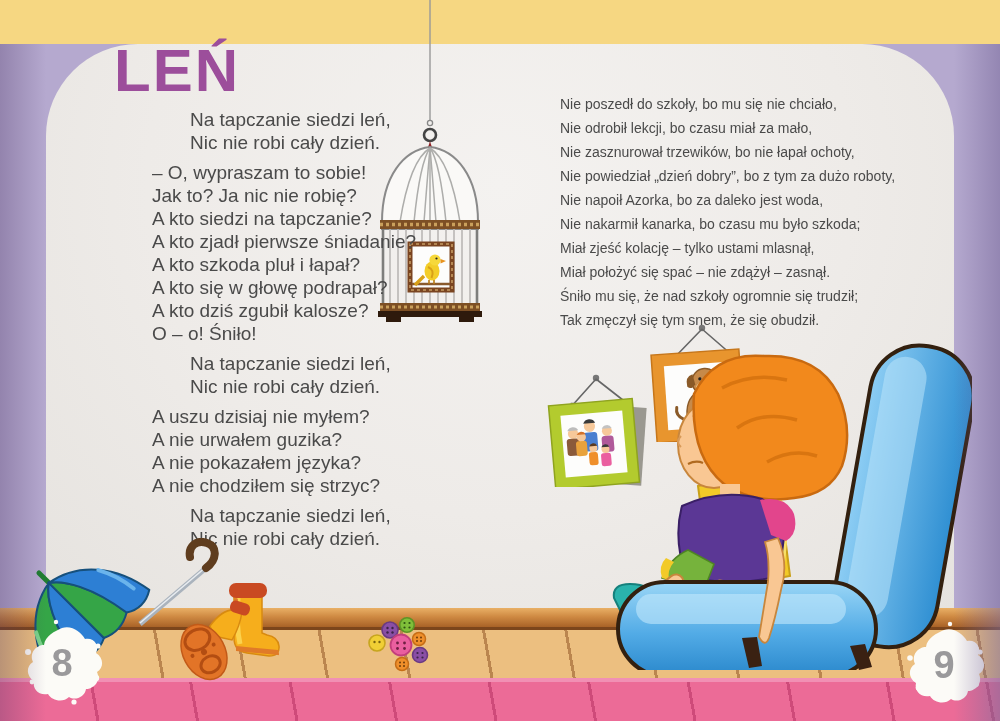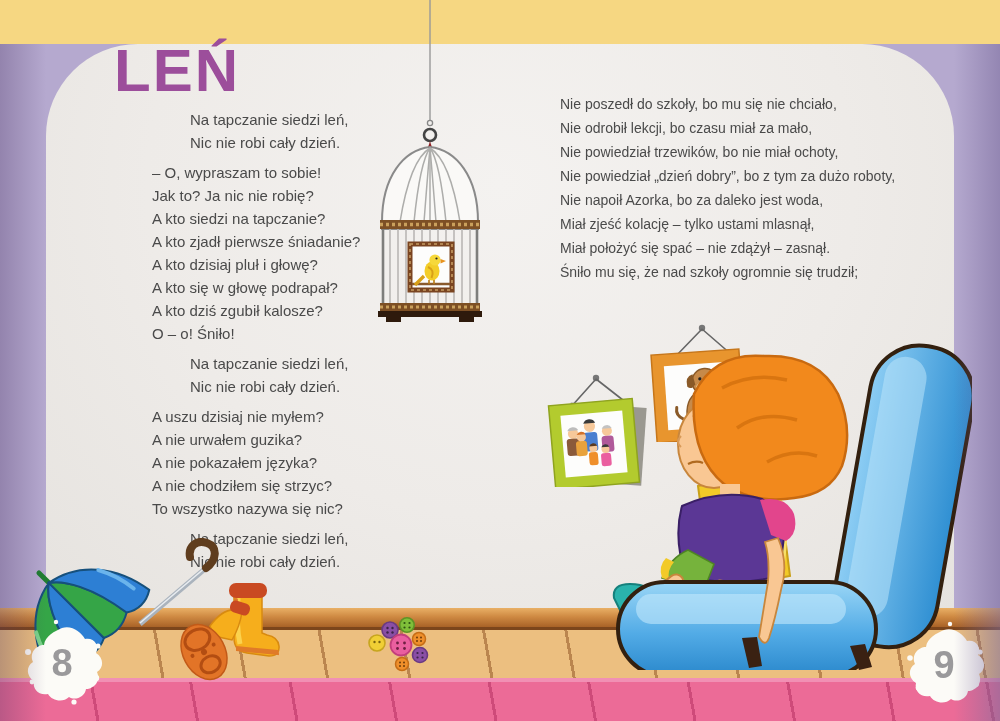--- a/index.html
+++ b/index.html
@@ -22,21 +22,21 @@
               background-image:repeating-linear-gradient(80deg,transparent 0 95px,rgba(176,42,92,.5) 95px 98px);}
   .edge-shade-left{position:absolute;left:0;top:44px;bottom:0;width:46px;pointer-events:none;z-index:30;
               background:linear-gradient(to right,rgba(70,45,95,.30),rgba(70,45,95,0));}
   .edge-shade-right{position:absolute;right:0;top:44px;bottom:0;width:46px;pointer-events:none;z-index:30;
               background:linear-gradient(to left,rgba(120,105,155,.55),rgba(120,105,155,0));}
 
   
   .poem-title{position:absolute;left:114px;top:36px;font-size:60px;font-weight:800;
               letter-spacing:2px;color:#9c4e9b;z-index:10;}
   .col-left{position:absolute;left:152px;top:108px;width:330px;z-index:9;
-            font-size:15px;line-height:23px;color:#4a4a4a;}
+            font-size:19px;line-height:23px;color:#4a4a4a;}
   .col-left .block{margin:0 0 7px 0;}
   .col-left .block.refrain{margin-left:38px;}
   .col-right{position:absolute;left:560px;top:92px;width:400px;z-index:9;
              font-size:14px;line-height:24px;color:#4a4a4a;}
   .poem-line{margin:0;white-space:nowrap;}
 
   
   .illus{position:absolute;z-index:8;}
   #cage{left:374px;top:0;}
   #family-frame{left:546px;top:372px;}
@@ -66,51 +66,52 @@
   <div class="col-left">
     <div class="block refrain">
       <p class="poem-line">Na tapczanie siedzi leń,</p>
       <p class="poem-line">Nic nie robi cały dzień.</p>
     </div>
     <div class="block">
       <p class="poem-line">– O, wypraszam to sobie!</p>
       <p class="poem-line">Jak to? Ja nic nie robię?</p>
       <p class="poem-line">A kto siedzi na tapczanie?</p>
       <p class="poem-line">A kto zjadł pierwsze śniadanie?</p>
-      <p class="poem-line">A kto dzisiaj pluł i głowę?</p>
+      <p class="poem-line">A kto szkoda pluł i łapał?</p>
       <p class="poem-line">A kto się w głowę podrapał?</p>
       <p class="poem-line">A kto dziś zgubił kalosze?</p>
       <p class="poem-line">O – o! Śniło!</p>
     </div>
     <div class="block refrain">
       <p class="poem-line">Na tapczanie siedzi leń,</p>
       <p class="poem-line">Nic nie robi cały dzień.</p>
     </div>
     <div class="block">
       <p class="poem-line">A uszu dzisiaj nie myłem?</p>
       <p class="poem-line">A nie urwałem guzika?</p>
       <p class="poem-line">A nie pokazałem języka?</p>
       <p class="poem-line">A nie chodziłem się strzyc?</p>
-      <p class="poem-line">To wszystko nazywa się nic?</p>
     </div>
     <div class="block refrain">
       <p class="poem-line">Na tapczanie siedzi leń,</p>
       <p class="poem-line">Nic nie robi cały dzień.</p>
     </div>
   </div>
 
   <div class="col-right">
     <p class="poem-line">Nie poszedł do szkoły, bo mu się nie chciało,</p>
     <p class="poem-line">Nie odrobił lekcji, bo czasu miał za mało,</p>
-    <p class="poem-line">Nie powiedział trzewików, bo nie miał ochoty,</p>
+    <p class="poem-line">Nie zasznurował trzewików, bo nie łapał ochoty,</p>
     <p class="poem-line">Nie powiedział „dzień dobry”, bo z tym za dużo roboty,</p>
     <p class="poem-line">Nie napoił Azorka, bo za daleko jest woda,</p>
+    <p class="poem-line">Nie nakarmił kanarka, bo czasu mu było szkoda;</p>
     <p class="poem-line">Miał zjeść kolację – tylko ustami mlasnął,</p>
     <p class="poem-line">Miał położyć się spać – nie zdążył – zasnął.</p>
     <p class="poem-line">Śniło mu się, że nad szkoły ogromnie się trudził;</p>
+    <p class="poem-line">Tak zmęczył się tym snem, że się obudził.</p>
   </div>
 
   <svg id="cage" class="illus" width="112" height="325" viewBox="0 0 112 325">
     <line x1="56" y1="0" x2="56" y2="120" stroke="#999" stroke-width="1.4"></line>
     <circle cx="56" cy="123" r="2.6" fill="none" stroke="#888" stroke-width="1.3"></circle>
     <circle cx="56" cy="135" r="6" fill="none" stroke="#444" stroke-width="2.6"></circle>
     <path d="M56 141 C54 150 48 159 41 165 L71 165 C64 159 58 150 56 141 Z" fill="#8e2125"></path>
     <path d="M8 222 C8 176 30 150 56 147 C82 150 104 176 104 222 L104 229 L8 229 Z" fill="#faf9f7" stroke="#8a8a8a" stroke-width="2"></path>
     <path d="M56 148 Q36 160 26 222" fill="none" stroke="#adadab" stroke-width="1.5"></path>
     <path d="M56 148 Q46 162 40 222" fill="none" stroke="#adadab" stroke-width="1.5"></path>

